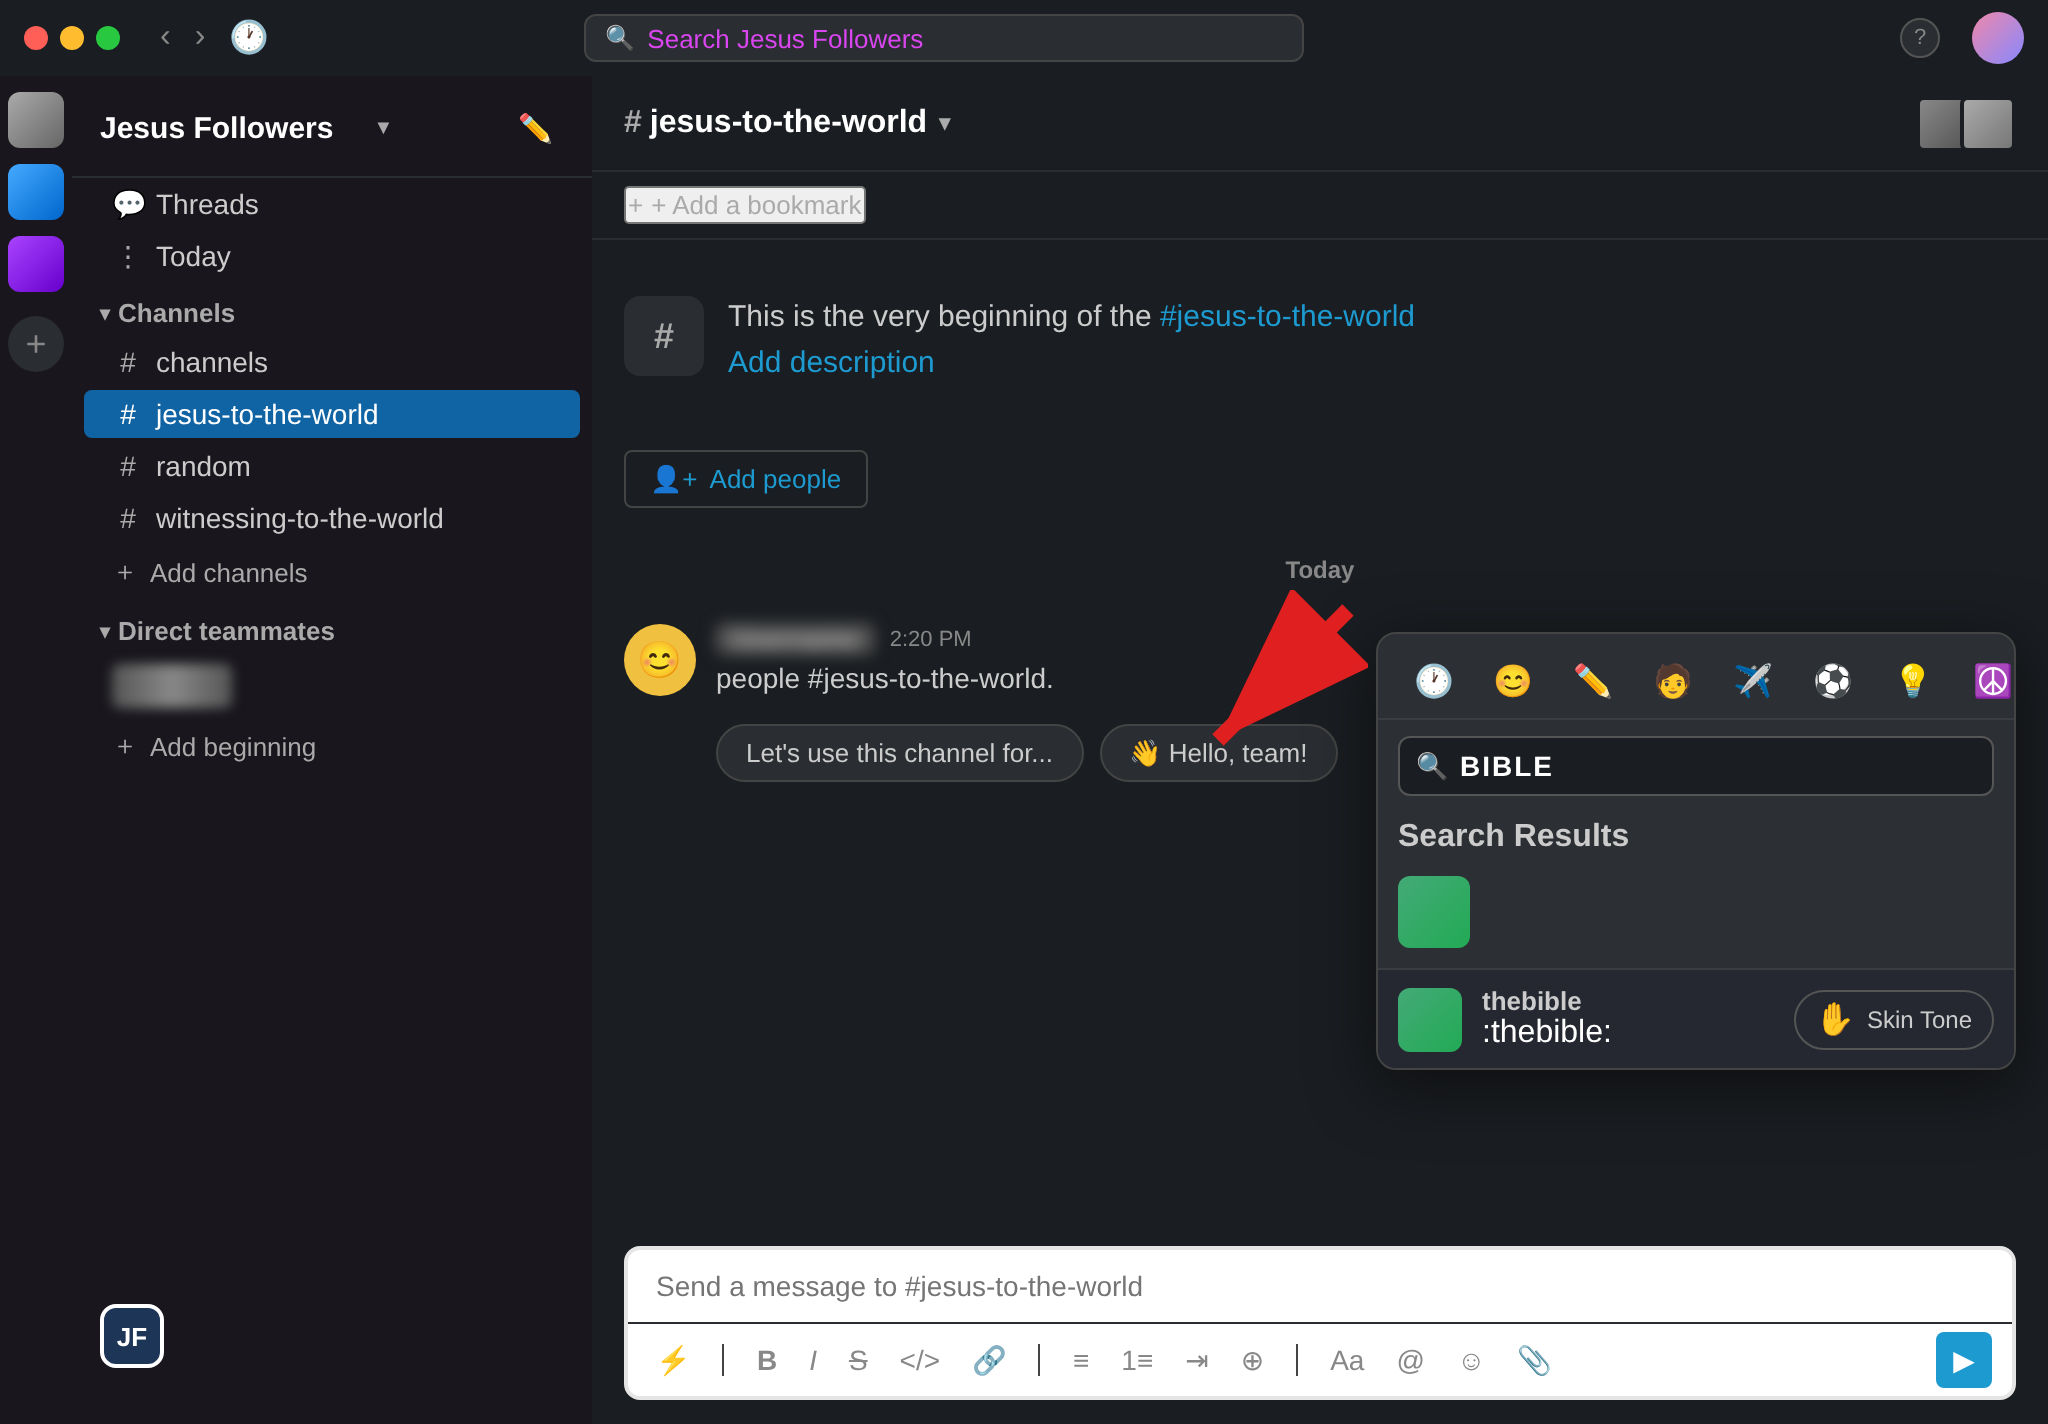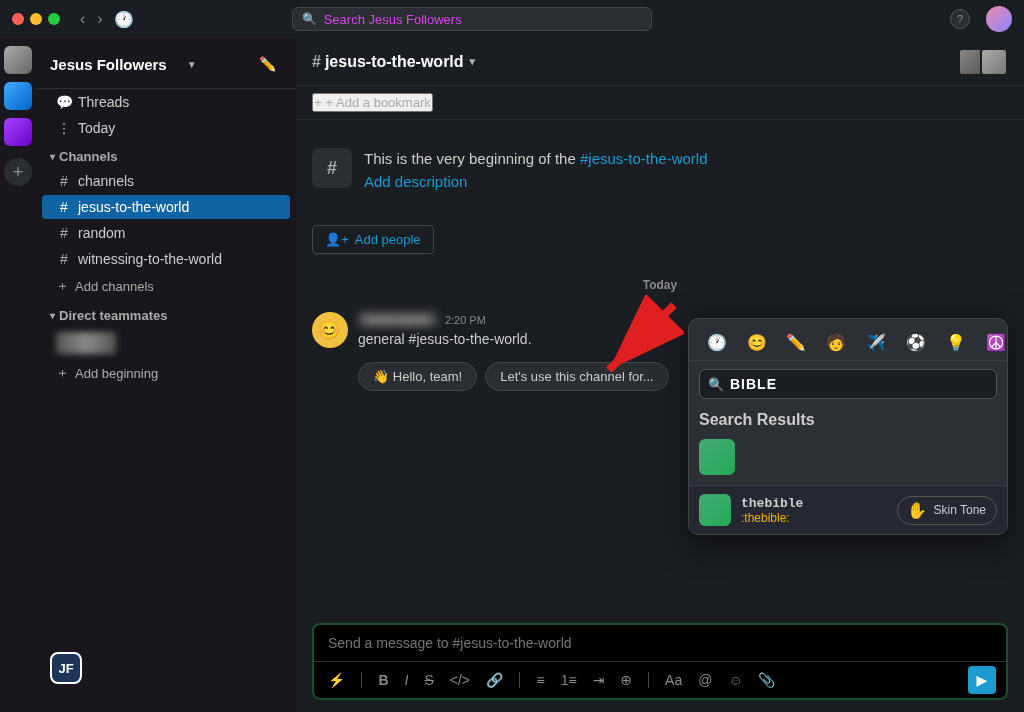--- a/index.html
+++ b/index.html
@@ -249,23 +249,23 @@
       font-size: 13px;
       cursor: pointer;
     }
 
     
     .message-input-area {
       padding: 8px 16px 12px;
       flex-shrink: 0;
     }
     .message-input-box {
-      border: 2px solid #14532d;
+      border: 2px solid #e5e5e5;
       border-radius: 8px;
-      background: #000000;
+      background: #ffffff;
       overflow: hidden;
     }
     .message-input-field {
       width: 100%;
       padding: 10px 14px;
       background: transparent;
       border: none;
       color: #888;
       font-size: 14px;
       outline: none;
@@ -341,22 +341,22 @@
 
     .emoji-footer {
       display: flex;
       align-items: center;
       padding: 8px 10px;
       border-top: 1px solid #3a3d41;
       background: #252830;
       gap: 10px;
     }
     .emoji-footer-preview { width: 32px; height: 32px; background: linear-gradient(135deg, #4a7, #2a5); border-radius: 6px; flex-shrink: 0; }
-    .emoji-footer-name { color: #ccc; font-size: 13px; font-weight: 600; font-family: Liberation Mono, monospace; }
-    .emoji-footer-shortcode { color: #eab308; font-size: 12px; }
+    .emoji-footer-name { color: #ccc; font-size: 13px; font-weight: 600; }
+    .emoji-footer-shortcode { color: #ffffff; font-size: 16px; }
     .skin-tone-btn {
       margin-left: auto;
       display: flex;
       align-items: center;
       gap: 6px;
       background: none;
       border: 1px solid #555;
       border-radius: 20px;
       padding: 4px 10px;
       color: #ccc;
@@ -524,24 +524,24 @@
       </div>
 
       
       <div class="message-row">
         <div class="msg-avatar">😊</div>
         <div class="msg-body">
           <div class="msg-sender">
             <span class="msg-sender-name">Username</span>
             <span class="msg-time">2:20 PM</span>
           </div>
-          <div class="msg-text">general #jesus-to-the-world.</div>
+          <div class="msg-text">people #jesus-to-the-world.</div>
           <div class="reaction-btns">
+            <button class="reaction-btn">Let's use this channel for...</button>
             <button class="reaction-btn">👋 Hello, team!</button>
-            <button class="reaction-btn">Let's use this channel for...</button>
           </div>
         </div>
       </div>
 
       
       <div class="emoji-picker-overlay">
 
         <div class="emoji-picker-tabs">
           <div class="emoji-tab">🕐</div>
           <div class="emoji-tab">😊</div>

